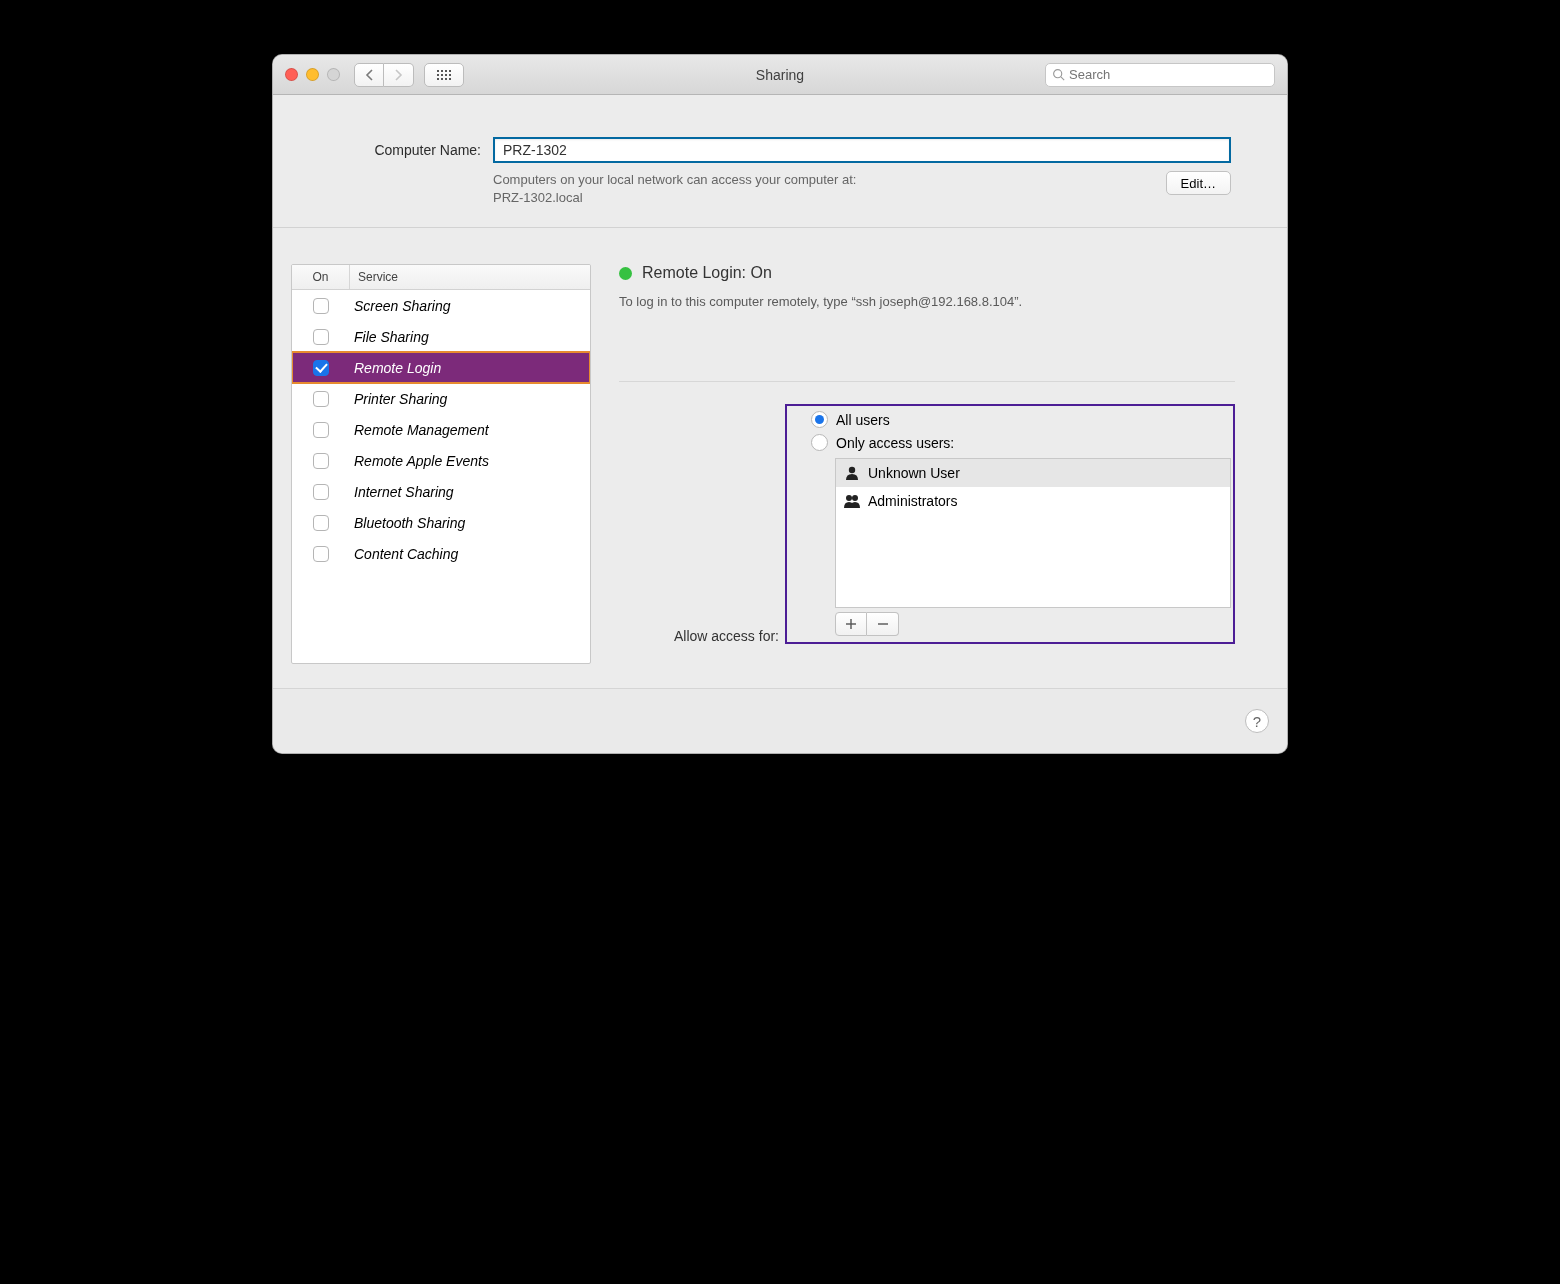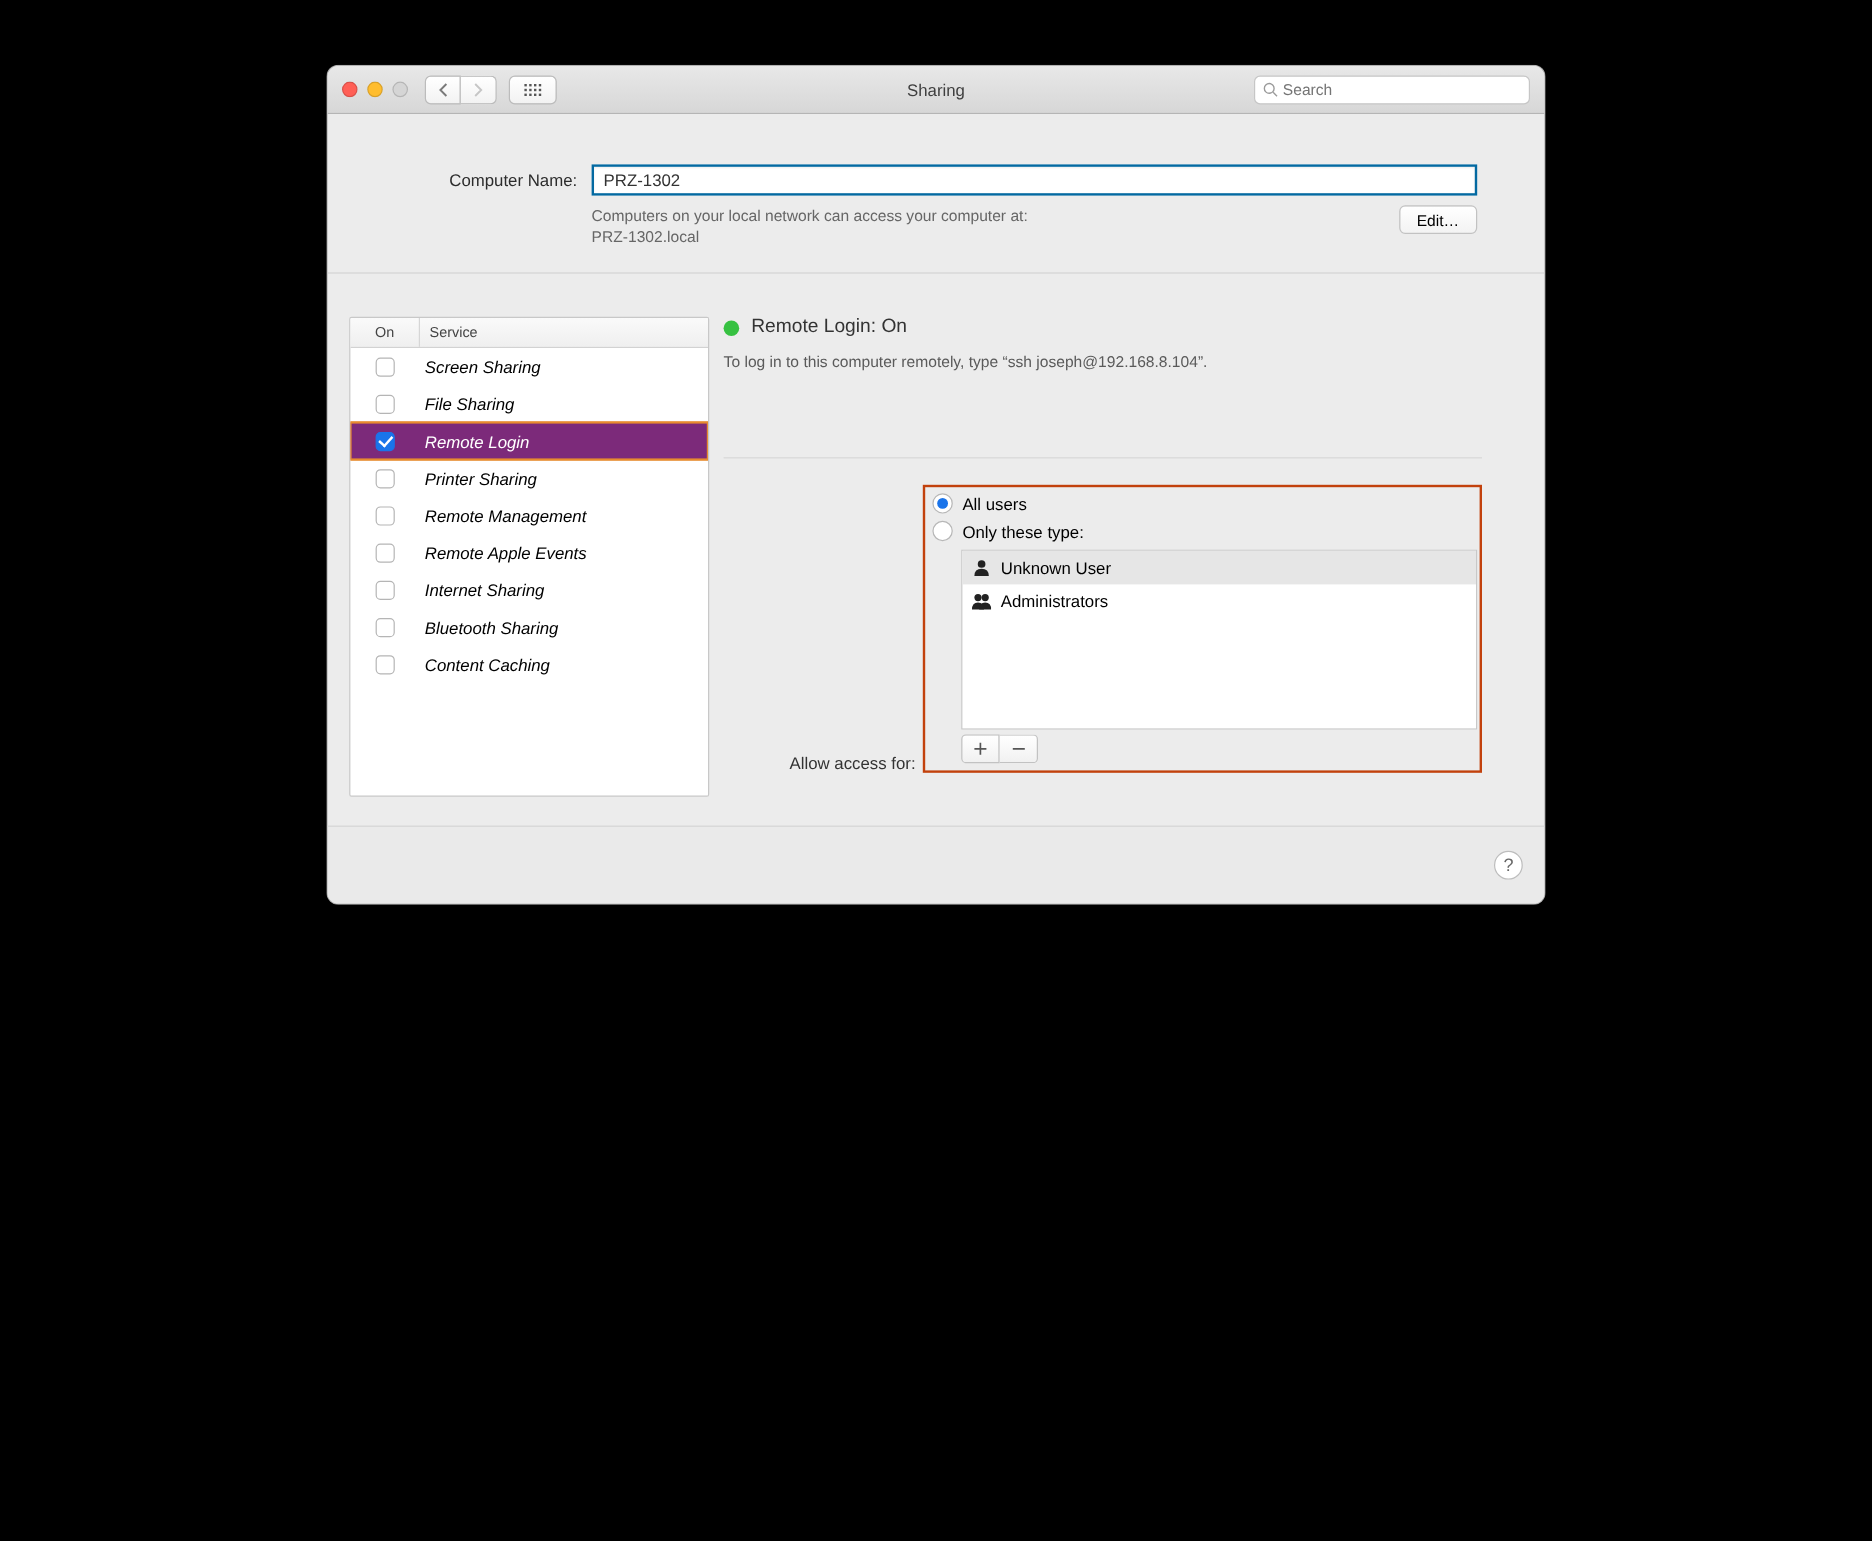--- a/index.html
+++ b/index.html
@@ -85,21 +85,21 @@
     .edit-btn {
       align-self:flex-start; margin-left:12px;
       height:24px; padding:0 14px; font-size:13px;
       background:linear-gradient(#ffffff,#f3f3f3);
       border:1px solid #c2c2c2; border-radius:5px; cursor:default;
     }
     
     .main {
       display:flex;
       padding: 36px 52px 24px 18px;
-      gap: 12px;
+      gap: 28px;
       min-height: 460px;
     }
     
     .services {
       width: 300px;
       background:#fff;
       border:1px solid #c8c8c8;
       border-radius:2px;
       display:flex; flex-direction:column;
       overflow:hidden;
@@ -133,21 +133,21 @@
     .services-body { flex:1; }
     
     .detail { flex:1; display:flex; flex-direction:column; }
     .status-row { display:flex; align-items:center; gap:10px; font-size:16px; color:#333; }
     .status-dot { width:13px; height:13px; border-radius:50%; background:#36c141; }
     .instr { font-size:13px; color:#5a5a5a; margin-top:12px; }
     .divider { border-top:1px solid #d7d7d7; margin-top:72px; }
     .access-row { display:flex; margin-top:22px; gap:6px;align-items:flex-end; }
     .access-label { font-size:14px; color:#333; width:160px; text-align:right; padding-top:2px; }
     .access-panel {
-      flex:1; border:2px solid #c2410c; padding:2px 2px 6px 2px;
+      flex:1; border:2px solid #4c1d95; padding:2px 2px 6px 20px;
     }
     .radio-row { display:flex; align-items:center; gap:8px; font-size:14px; padding:3px 4px; }
     .radio {
       width:17px; height:17px; border-radius:50%;
       border:1px solid #b7b7b7; background:#fff;
       display:flex; align-items:center; justify-content:center;
     }
     .radio.selected { }
     .radio.selected::after { content:""; width:9px; height:9px; border-radius:50%; background:#1a74ea; }
     .user-list {
@@ -325,21 +325,21 @@
 
       <div class="access-row">
         <div class="access-label">Allow access for:</div>
         <div class="access-panel">
           <div class="radio-row">
             <div class="radio selected"></div>
             <div>All users</div>
           </div>
           <div class="radio-row">
             <div class="radio"></div>
-            <div>Only these type:</div>
+            <div>Only access users:</div>
           </div>
           <div class="user-list" id="user-list">
               <div class="user-row hdr">
                 <svg class="user-icon" viewBox="0 0 16 16">
                   <circle cx="8" cy="5" r="3.2" fill="#222"></circle>
                   <path d="M2 15 Q2 9 8 9 Q14 9 14 15 Z" fill="#222"></path>
                 </svg>
                 <div>Unknown User</div>
               </div>
               <div class="user-row">

